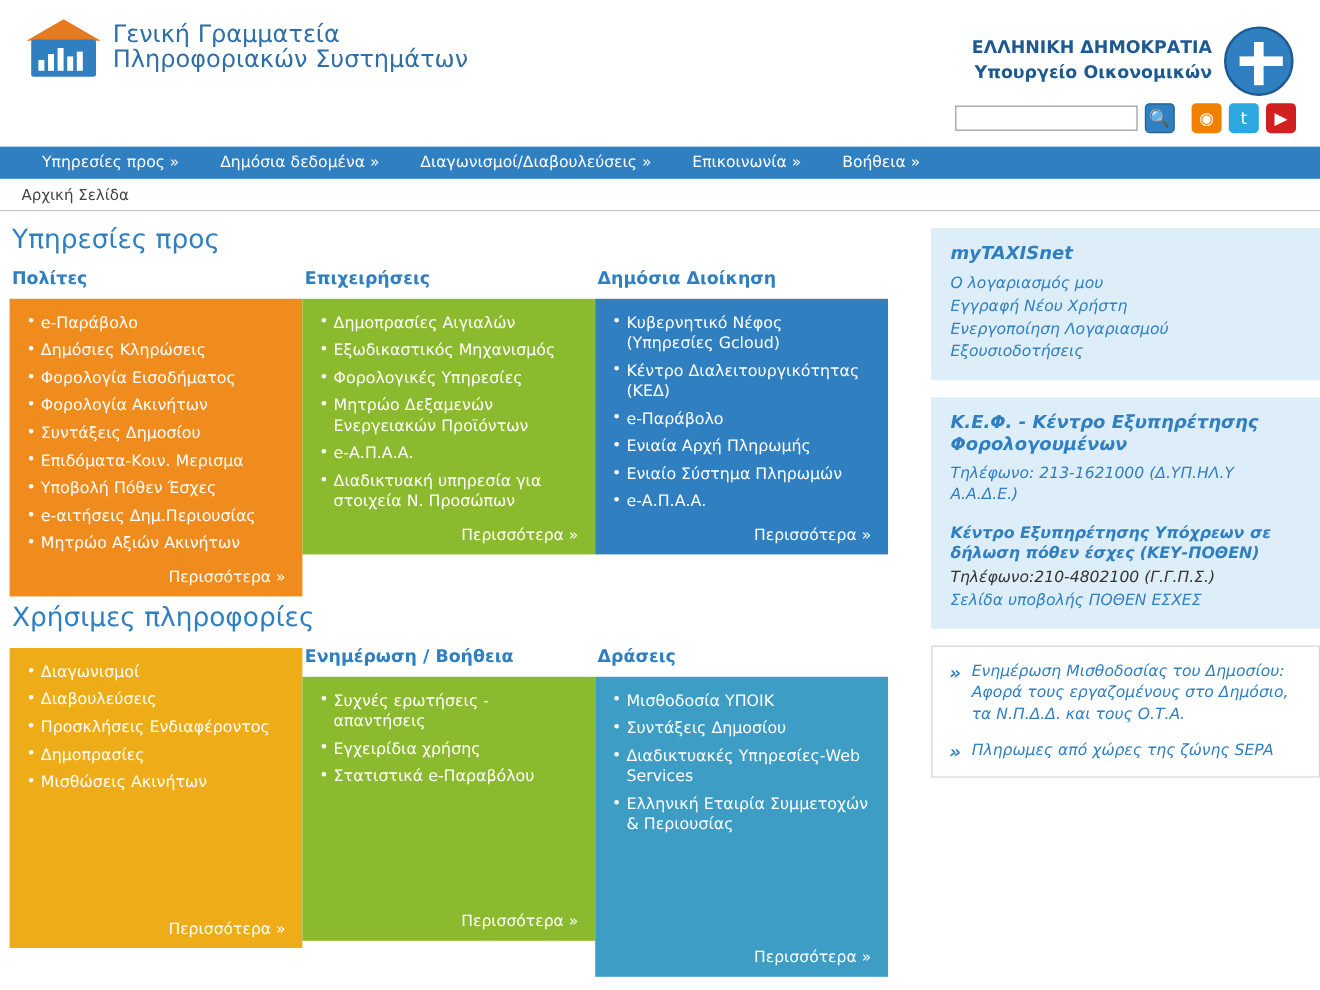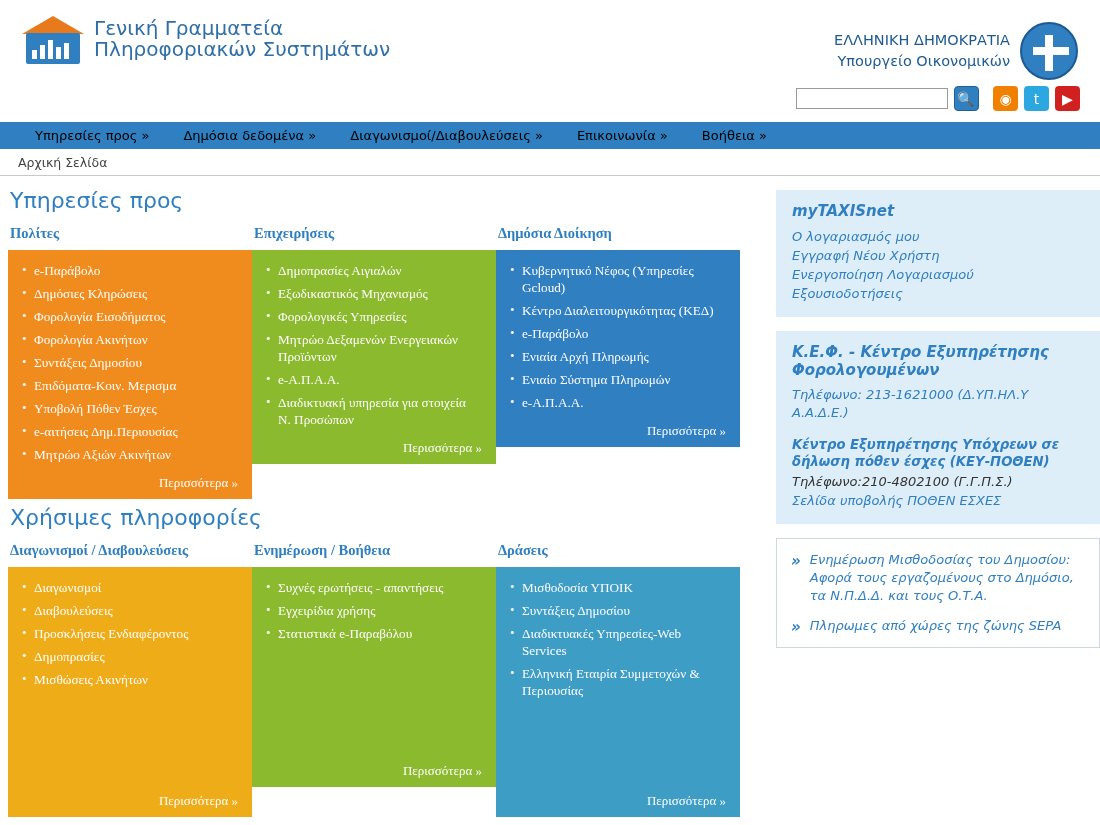--- a/index.html
+++ b/index.html
@@ -70,21 +70,21 @@
 
   .ministry {
     position: absolute;
     right: 22px; top: 22px;
     display: flex;
     align-items: center;
   }
   .ministry-text {
     text-align: right;
     color: #1d5a92;
-    font-weight: normal;
+    font-weight: bold;
     font-size: 14.5px;
     line-height: 21px;
     margin-right: 10px;
   }
   .crest {
     width: 58px; height: 58px;
     border-radius: 50%;
     background: #2f7fc1;
     border: 2px solid #1d5a92;
     position: relative;
@@ -137,21 +137,21 @@
 
   
   .navbar {
     height: 27px;
     background: #2f7fc1;
     display: flex;
     align-items: center;
     padding-left: 18px;
   }
   .navbar a {
-    color: #000000;
+    color: #ffffff;
     font-size: 13px;
     padding: 0 17px;
     line-height: 27px;
     white-space: nowrap;
   }
   .breadcrumb-bar {
     height: 27px;
     border-bottom: 1px solid #c8c8c8;
     padding-left: 18px;
     line-height: 27px;
@@ -178,21 +178,20 @@
     color: #2f7fc1;
     font-size: 22px;
     font-weight: normal;
     margin: 0 0 12px 2px;
   }
 
   .cards {
     display: flex;
     gap: 0;
     margin-bottom: 6px;
-    font-family: Liberation Serif, serif;
   }
   .card-wrap { width: 244px; }
   .card-head {
     color: #2f7fc1;
     font-size: 14.5px;
     font-weight: bold;
     margin-bottom: 8px;
     margin-left: 2px;
   }
   .card {
@@ -411,21 +410,20 @@
           </ul>
           <div class="more">Περισσότερα »</div>
         </div>
       </div>
     </div>
 
     <h2 class="section-title">Χρήσιμες πληροφορίες</h2>
     <div class="cards">
 
       <div class="card-wrap">
-        <div class="card-head">Διαγωνισμοί / Διαβουλεύσεις</div>
         <div class="card c-gold" style="min-height:250px;">
           <ul>
             <li>Διαγωνισμοί</li>
             <li>Διαβουλεύσεις</li>
             <li>Προσκλήσεις Ενδιαφέροντος</li>
             <li>Δημοπρασίες</li>
             <li>Μισθώσεις Ακινήτων</li>
           </ul>
           <div class="more">Περισσότερα »</div>
         </div>

